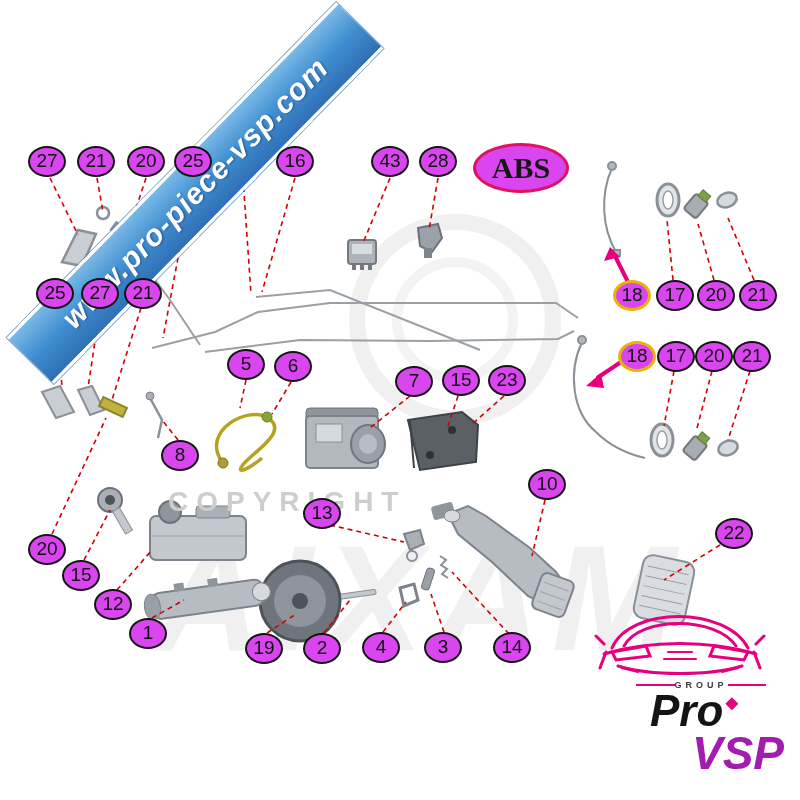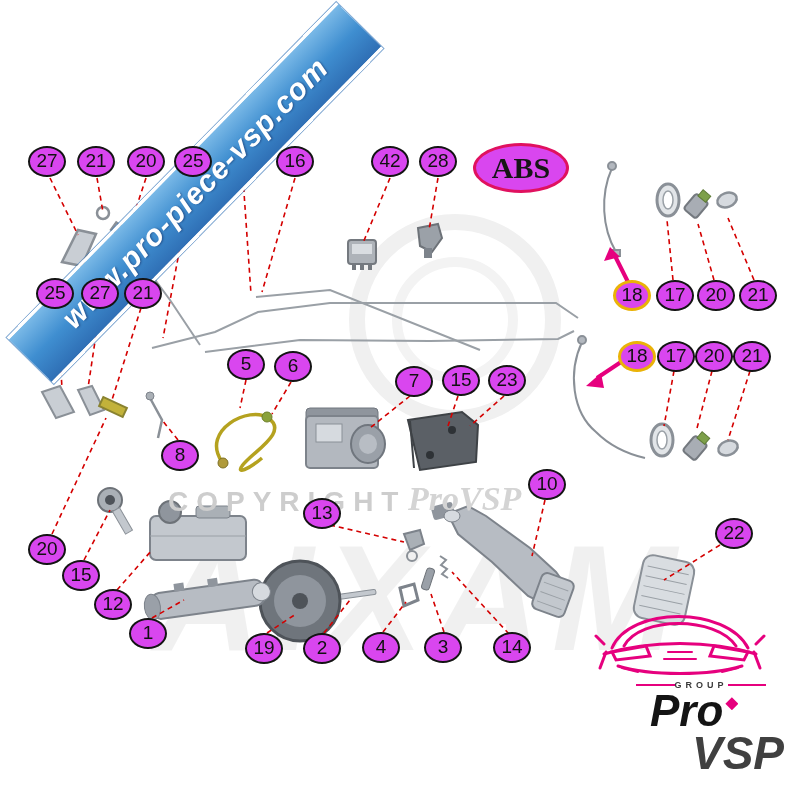--- a/index.html
+++ b/index.html
@@ -38,21 +38,21 @@
   
   .logo-group{position:absolute;left:636px;top:680px;width:130px;z-index:3;display:flex;
               align-items:center;justify-content:center;}
   .logo-group .bar{height:2px;background:#e6007e;flex:1;}
   .logo-group span{font-size:9px;letter-spacing:4px;color:#3a3a3a;font-weight:bold;}
   .logo-pro{position:absolute;left:650px;top:686px;z-index:3;font-size:44px;font-weight:bold;
             font-style:italic;color:#141414;}
   .logo-pro .spark{display:inline-block;width:13px;height:13px;background:#e6007e;margin-left:2px;
             clip-path:polygon(50% 0,100% 50%,50% 100%,0 50%);vertical-align:super;}
   .logo-vsp{position:absolute;left:692px;top:726px;z-index:3;font-size:46px;font-weight:bold;
-            font-style:italic;color:#404040;}
+            font-style:italic;color:#a21caf;}
 </style>
 </head>
 <body>
 
 <div id="stage">
 
   <svg width="800" height="800" viewBox="0 0 800 800">
 
     <g>
       <circle cx="455" cy="320" r="98" fill="none" stroke="#f0f0f0" stroke-width="16"></circle>
@@ -259,38 +259,37 @@
 
   <div class="ribbon">
     <span>www.pro-piece-vsp.com</span>
   </div>
 
   <div class="abs-oval">
     <span>ABS</span>
   </div>
 
   <div class="wm-copy">COPYRIGHT</div>
-  <div class="wm-prov">ProVSP</div>
 
   <div class="logo-group">
     <div class="bar"></div>
     <span>GROUP</span>
     <div class="bar"></div>
   </div>
   <div class="logo-pro"><span>Pro</span><span class="spark"></span></div>
   <div class="logo-vsp">VSP</div>
 
   <div id="callout-layer">
       <div class="callout" style="left: 28px; top: 145.5px;">27</div>
       <div class="callout" style="left: 77px; top: 145.5px;">21</div>
       <div class="callout" style="left: 127px; top: 145.5px;">20</div>
       <div class="callout" style="left: 174px; top: 145.5px;">25</div>
       <div class="callout behind" style="left: 222px; top: 145.5px;">9</div>
       <div class="callout" style="left: 276px; top: 145.5px;">16</div>
-      <div class="callout" style="left: 371px; top: 145.5px;">42</div>
+      <div class="callout" style="left: 371px; top: 145.5px;">43</div>
       <div class="callout" style="left: 419px; top: 145.5px;">28</div>
       <div class="callout pink" style="left: 613px; top: 279.5px;">18</div>
       <div class="callout" style="left: 656px; top: 279.5px;">17</div>
       <div class="callout" style="left: 697px; top: 279.5px;">20</div>
       <div class="callout" style="left: 739px; top: 279.5px;">21</div>
       <div class="callout" style="left: 36px; top: 277.5px;">25</div>
       <div class="callout" style="left: 81px; top: 277.5px;">27</div>
       <div class="callout" style="left: 124px; top: 277.5px;">21</div>
       <div class="callout" style="left: 227px; top: 348.5px;">5</div>
       <div class="callout" style="left: 274px; top: 350.5px;">6</div>

